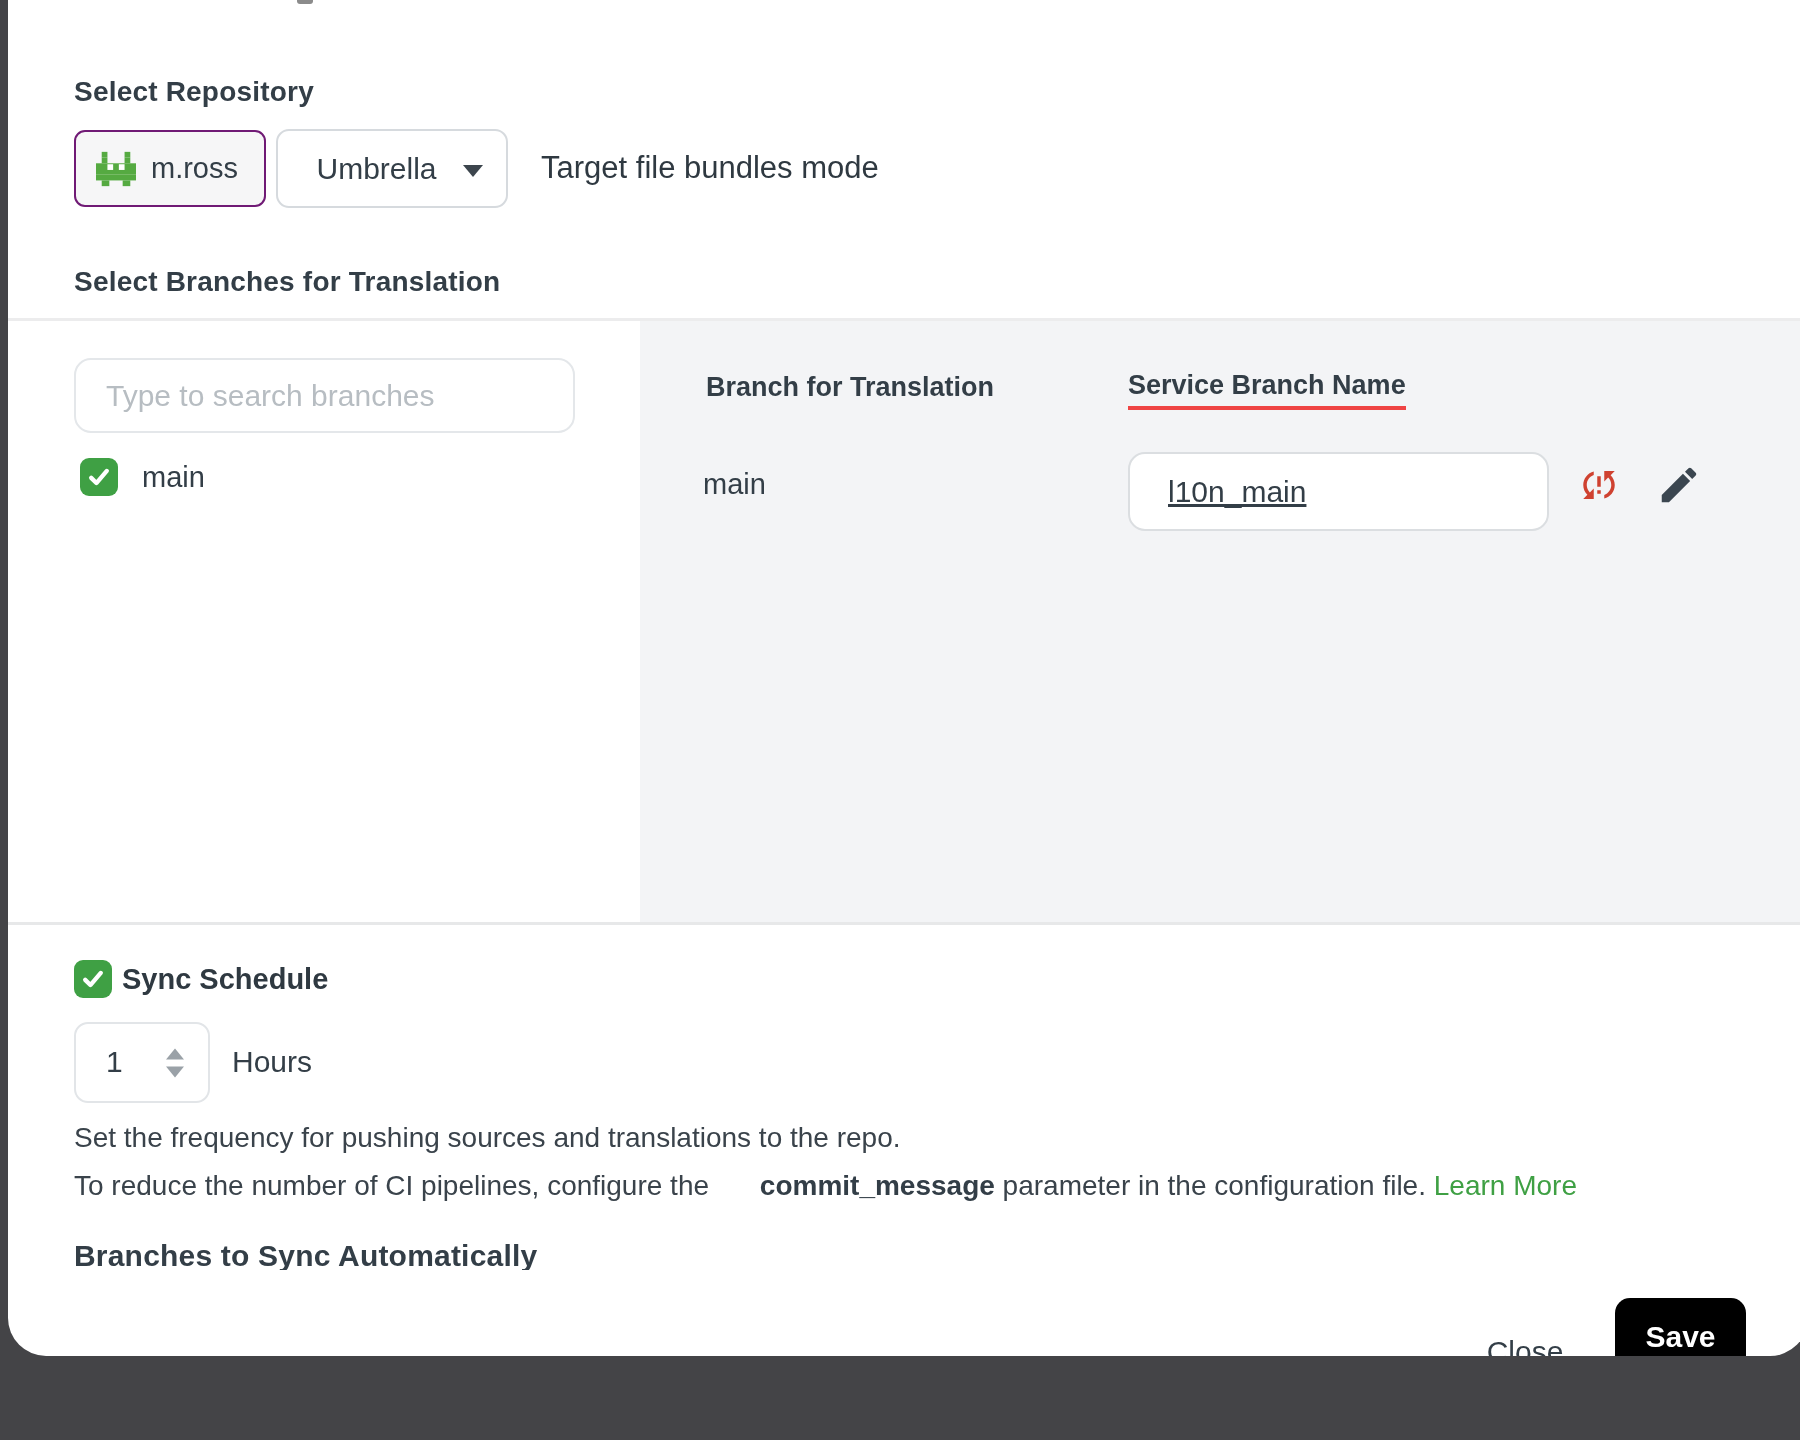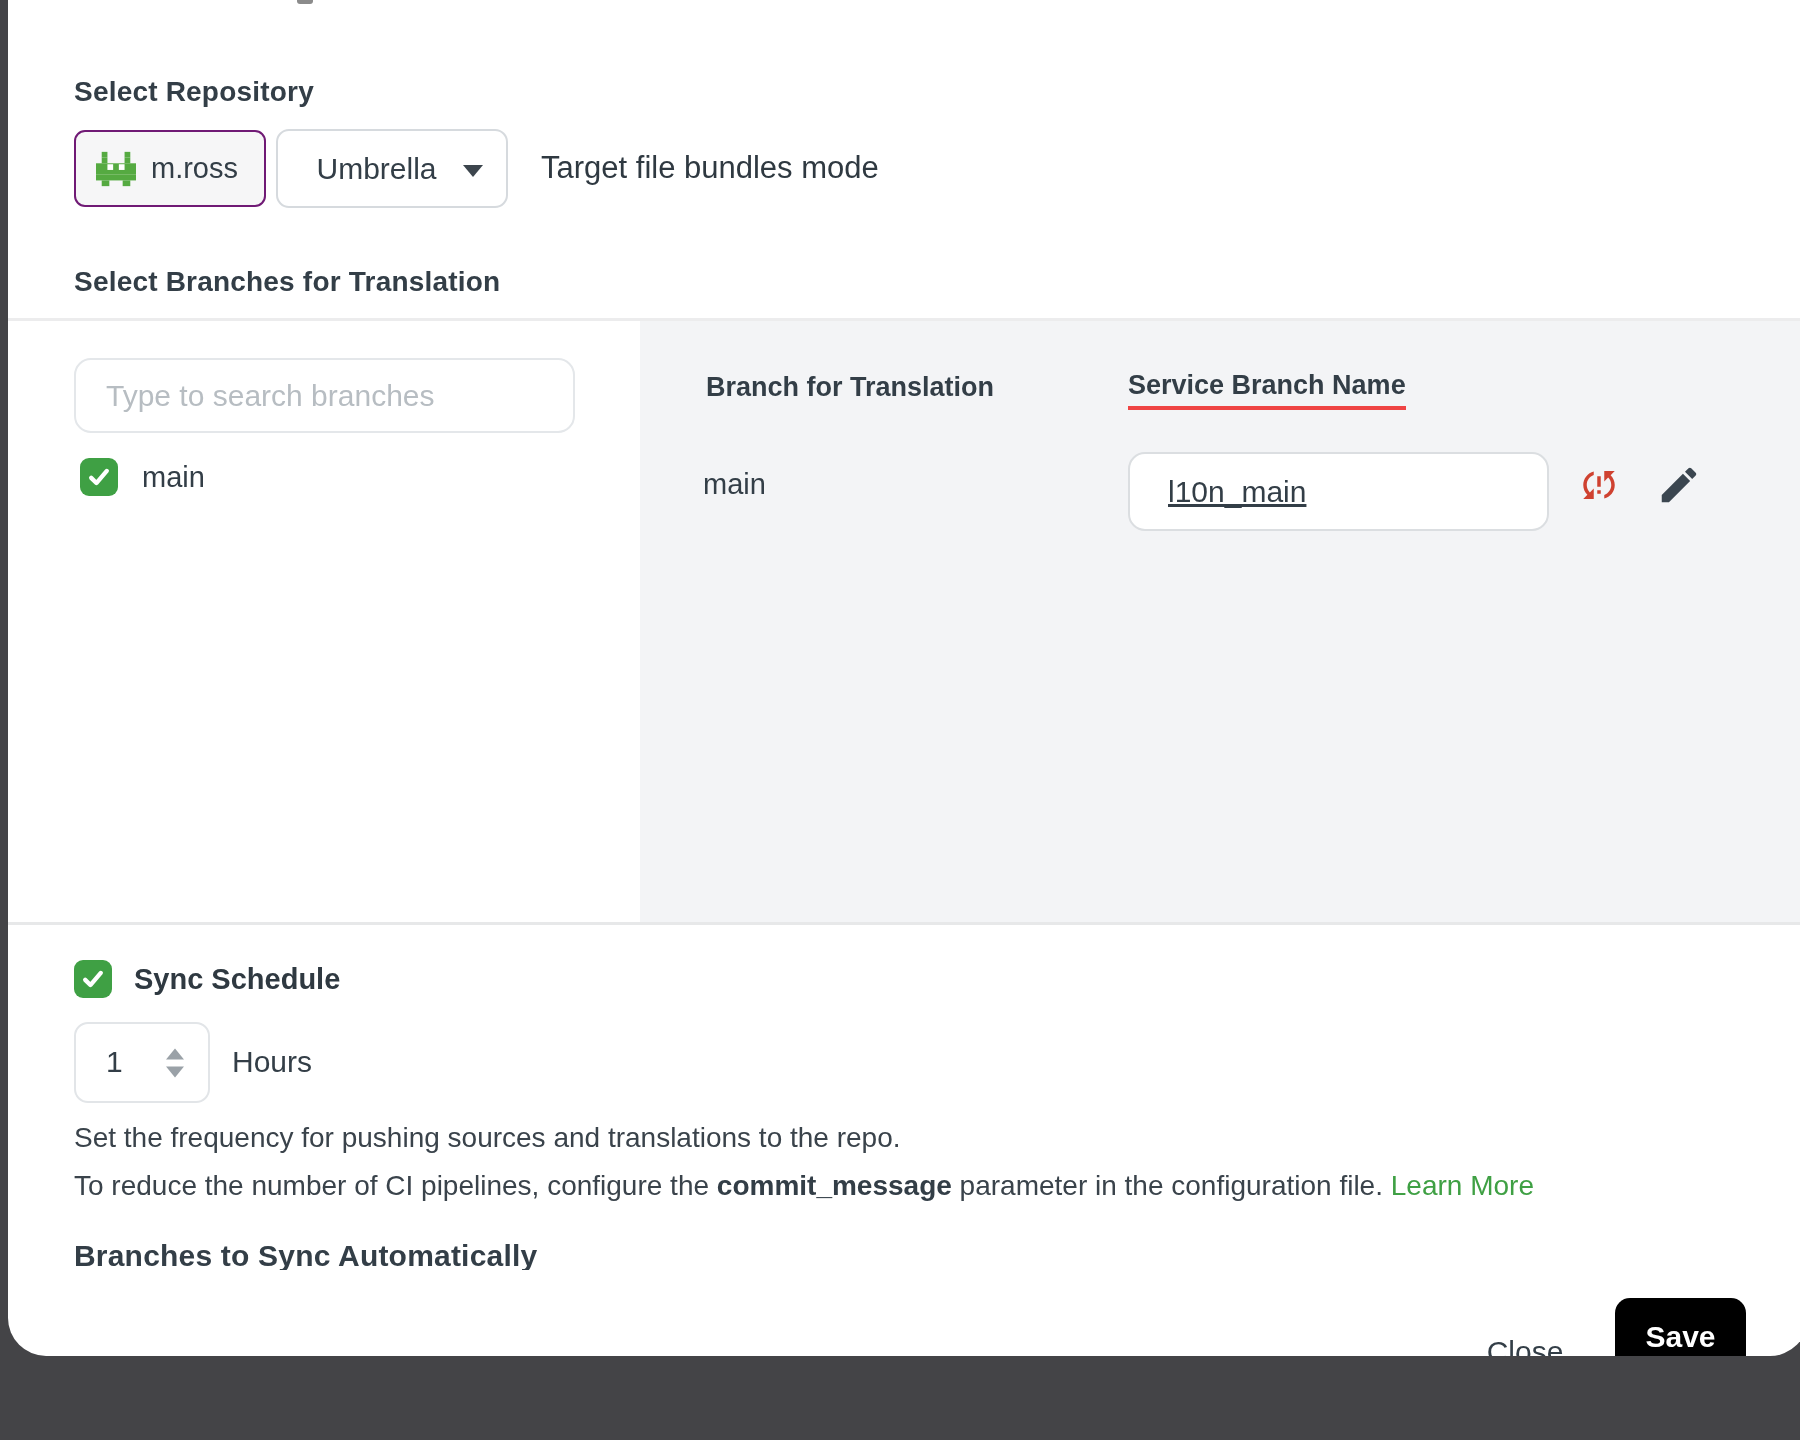--- a/index.html
+++ b/index.html
@@ -54,33 +54,33 @@
   .service-input{
     left:1120px;top:452px;width:421px;height:79px;box-sizing:border-box;
     border:2px solid #dbdee1;border-radius:17px;background:#fff;
     font-size:30px;color:#333e47;padding:0 38px;outline:none;
     font-family:"Liberation Sans", sans-serif;
     text-decoration:underline;
   }
   .icon-btn{cursor:pointer;}
 
   
-  .sync-row{left:66px;top:960px;display:flex;align-items:center;gap:22px;text-align:center;}
+  .sync-row{left:66px;top:960px;display:flex;align-items:center;gap:10px;text-align:center;}
   .sync-label{font-size:29px;font-weight:600;color:#2f3941;}
   .stepper{
     left:66px;top:1022px;width:136px;height:81px;box-sizing:border-box;
     background:#fff;border:2px solid #e2e5e8;border-radius:14px;cursor:pointer;
   }
   .stepper-value{position:absolute;left:30px;top:50%;transform:translateY(-54%);font-size:30px;color:#333e47;}
   .stepper-arrows{position:absolute;right:24px;top:50%;transform:translateY(-50%);display:flex;flex-direction:column;gap:7px;align-items:center;}
   .tri-up{width:0;height:0;border-left:9px solid transparent;border-right:9px solid transparent;border-bottom:11px solid #9aa1a7;cursor:pointer;}
   .tri-down{width:0;height:0;border-left:9px solid transparent;border-right:9px solid transparent;border-top:11px solid #9aa1a7;cursor:pointer;}
   .hours-label{left:224px;top:1045px;font-size:30px;color:#333e47;}
   .note{left:66px;font-size:28px;color:#3a434b;}
-  .note b{font-weight:700;color:#333e47;}
+  .note b{font-weight:700;color:#333e47;margin-left:43px;}
   .link-green{color:#3fa044;cursor:pointer;}
   .auto-title-clip{left:66px;top:1239px;height:31px;overflow:hidden;width:800px;}
   .auto-title-clip .sec-title{font-size:30px;line-height:34px;display:block;}
 
   
   .close-btn{
     left:1452px;top:1320px;width:130px;height:64px;display:flex;align-items:center;justify-content:center;
     font-size:30px;color:#333e47;cursor:pointer;background:transparent;border:none;
     font-family:"Liberation Sans", sans-serif;
   }

